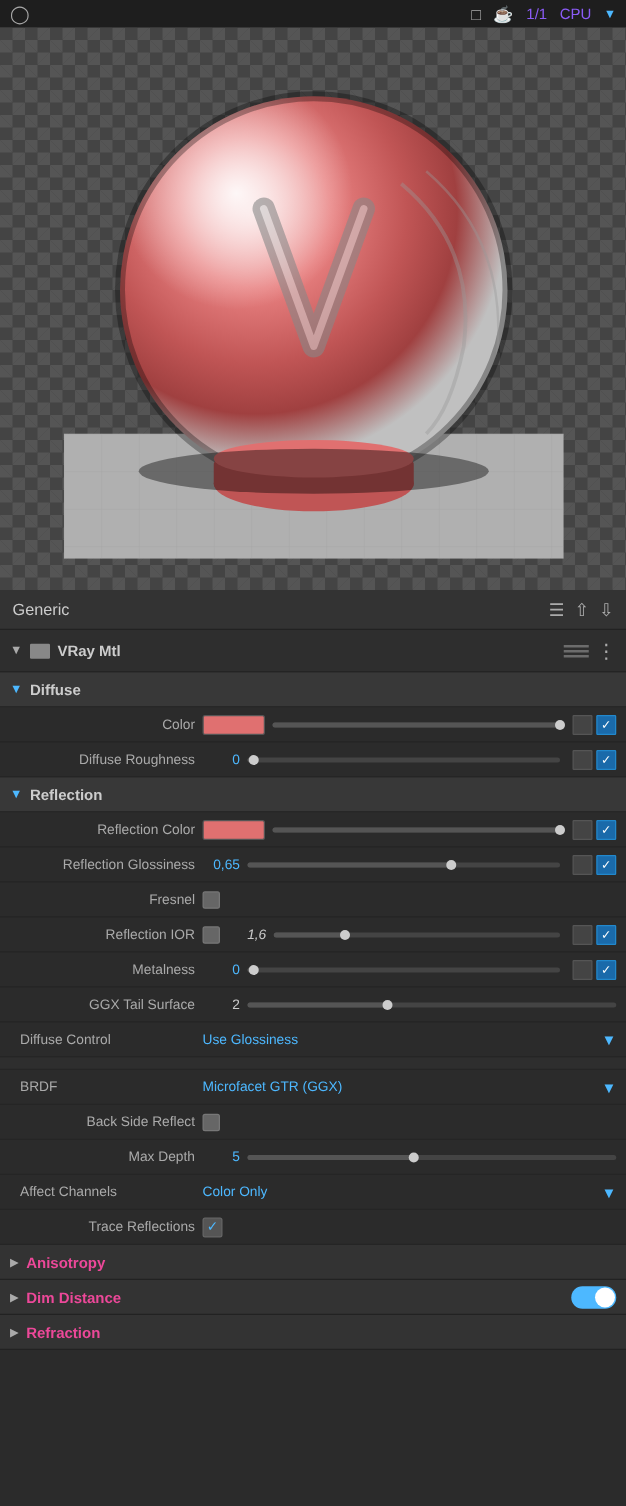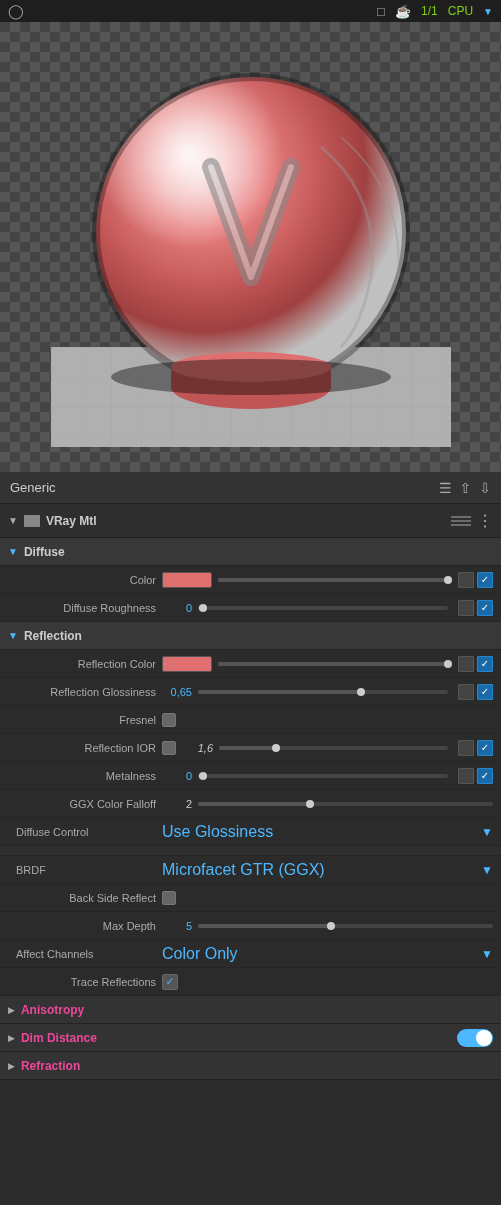--- a/index.html
+++ b/index.html
@@ -24,21 +24,21 @@
       gap: 10px;
     }
     .top-bar-left {
       margin-right: auto;
     }
     .top-bar-icon {
       color: #aaa;
       font-size: 14px;
     }
     .top-bar-text {
-      color: #84cc16;
+      color: #8b5cf6;
       font-size: 12px;
     }
 
     
     .preview-area {
       width: 501px;
       height: 450px;
       background: #3a3a3a;
       position: relative;
       overflow: hidden;
@@ -262,21 +262,21 @@
     }
     .dropdown-label {
       width: 140px;
       min-width: 140px;
       color: #aaaaaa;
       font-size: 11px;
     }
     .dropdown-value {
       flex: 1;
       color: #4db8ff;
-      font-size: 16px;
+      font-size: 11px;
     }
     .dropdown-arrow {
       color: #4db8ff;
       font-size: 12px;
     }
 
     
     .toggle-switch {
       width: 36px;
       height: 18px;
@@ -510,21 +510,21 @@
     <div class="slider-fill" style="width:2%;"></div>
     <div class="slider-thumb" style="left:2%;"></div>
   </div>
   <div class="check-area">
     <div class="checker-icon"></div>
     <div class="check-blue">✓</div>
   </div>
 </div>
 
 <div class="prop-row">
-  <span class="prop-label">GGX Color Falloff</span>
+  <span class="prop-label">GGX Tail Surface</span>
   <span class="prop-value white">2</span>
   <div class="slider-container">
     <div class="slider-fill" style="width:38%;"></div>
     <div class="slider-thumb" style="left:38%;"></div>
   </div>
 </div>
 
 <div class="dropdown-row">
   <span class="dropdown-label">Diffuse Control</span>
   <span class="dropdown-value">Use Glossiness</span>

